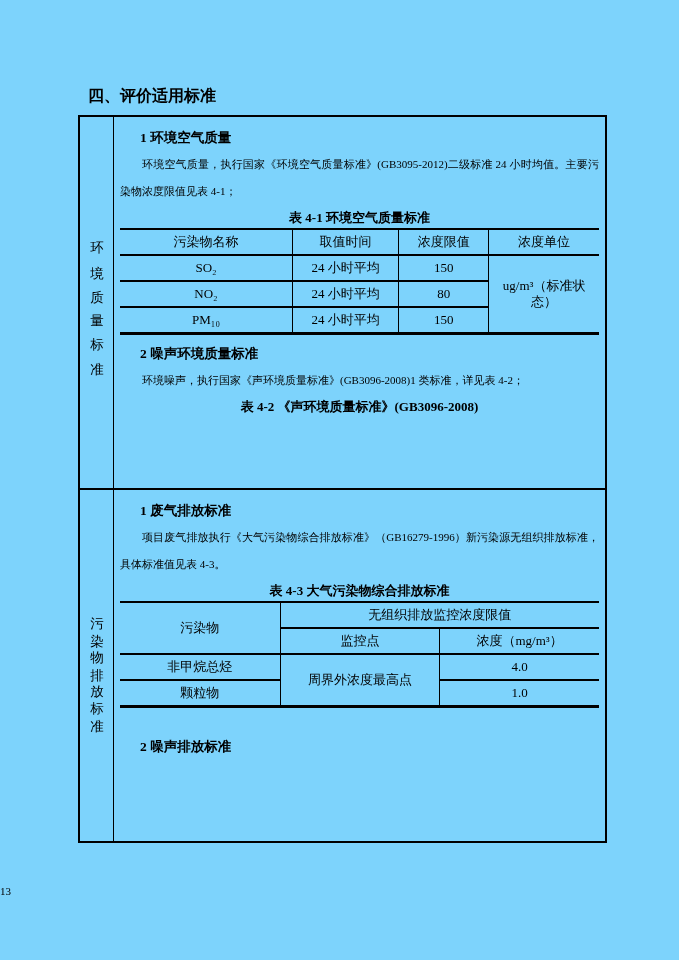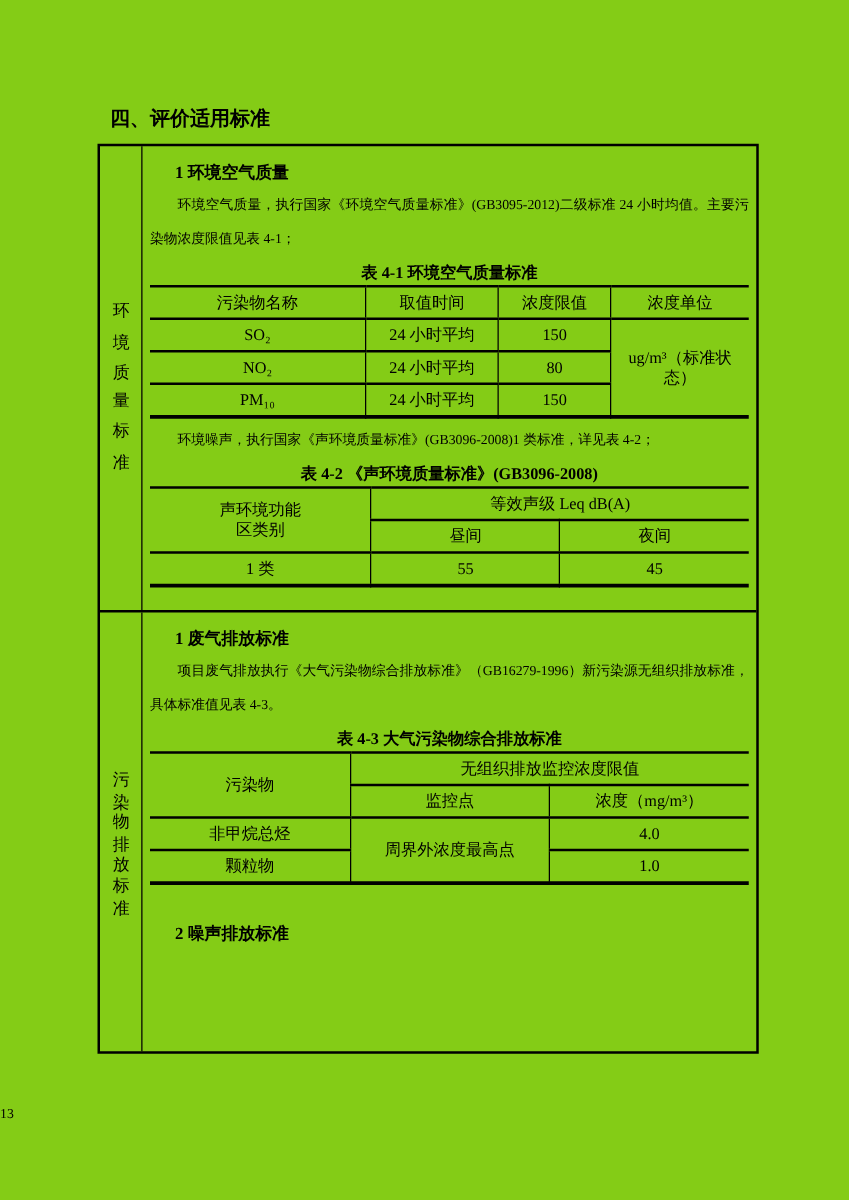--- a/index.html
+++ b/index.html
@@ -1,20 +1,20 @@
 <!DOCTYPE html>
 <html><head>
 <meta charset="utf-8">
 <style>
   html, body { margin: 0; padding: 0; background: #e8e8e8; }
   .sheet {
     position: relative;
     width: 679px; height: 960px;
     margin: 0 auto;
-    background: #84cc16;
+    background: #7dd3fc;
     color: #000;
     font-family: "Liberation Serif", "DejaVu Serif", serif;
     overflow: hidden;
   }
   .heading {
     margin: 0;
     padding: 86px 0 0 88px;
     font-size: 16px;
     font-weight: bold;
     line-height: 20px;
@@ -138,43 +138,24 @@
             <td>80</td>
           </tr>
           <tr>
             <td>PM₁₀</td>
             <td>24 小时平均</td>
             <td>150</td>
           </tr>
         </tbody>
           </table>
 
+        <div class="stitle gap">2 噪声环境质量标准</div>
         <p class="para">环境噪声，执行国家《声环境质量标准》(GB3096-2008)1 类标准，详见表 4-2；</p>
 
         <div class="caption">表 4-2  《声环境质量标准》(GB3096-2008)</div>
-        <table class="t t2">
-          <tbody>
-              <tr>
-            <td class="c1" rowspan="2">
-              <span class="blockline">声环境功能</span>
-              <span class="blockline">区类别</span>
-            </td>
-            <td class="thinb" colspan="2">等效声级 Leq dB(A)</td>
-          </tr>
-          <tr>
-            <td class="c2 thint">昼间</td>
-            <td class="c3 thint">夜间</td>
-          </tr>
-          <tr>
-            <td>1 类</td>
-            <td>55</td>
-            <td>45</td>
-          </tr>
-        </tbody>
-          </table>
 
       </div>
     </div>
 
     <div class="orow row2">
       <div class="rlabel">
         <span class="vtext sp17">污染物排放标准</span>
       </div>
       <div class="rcontent">
 

